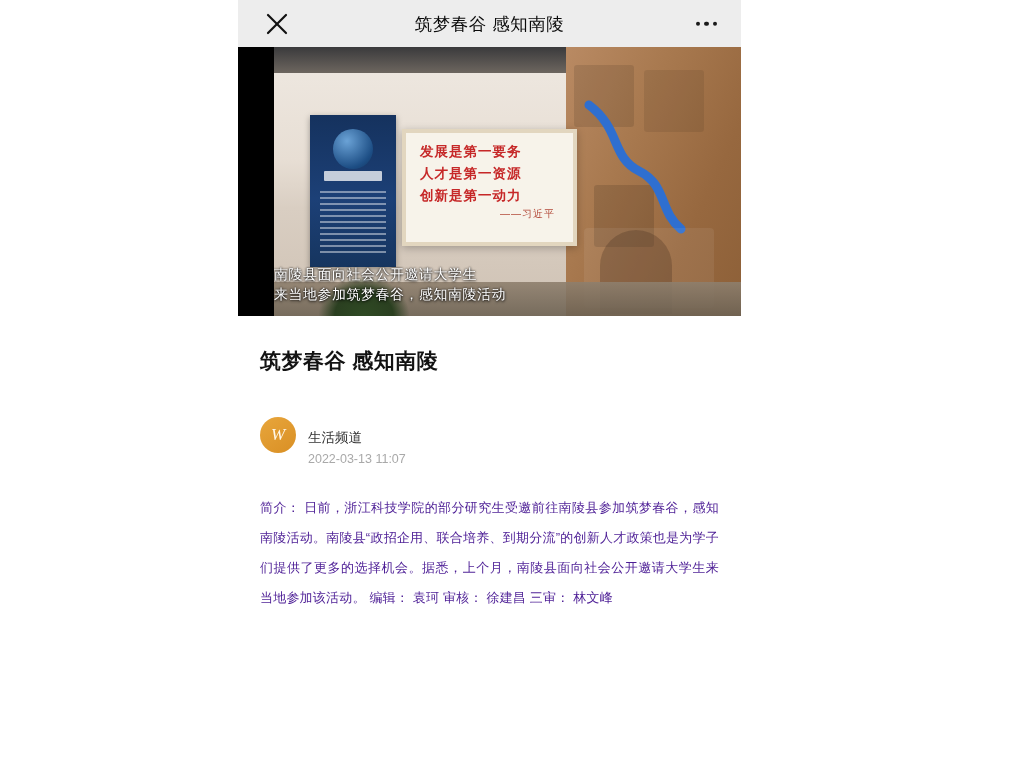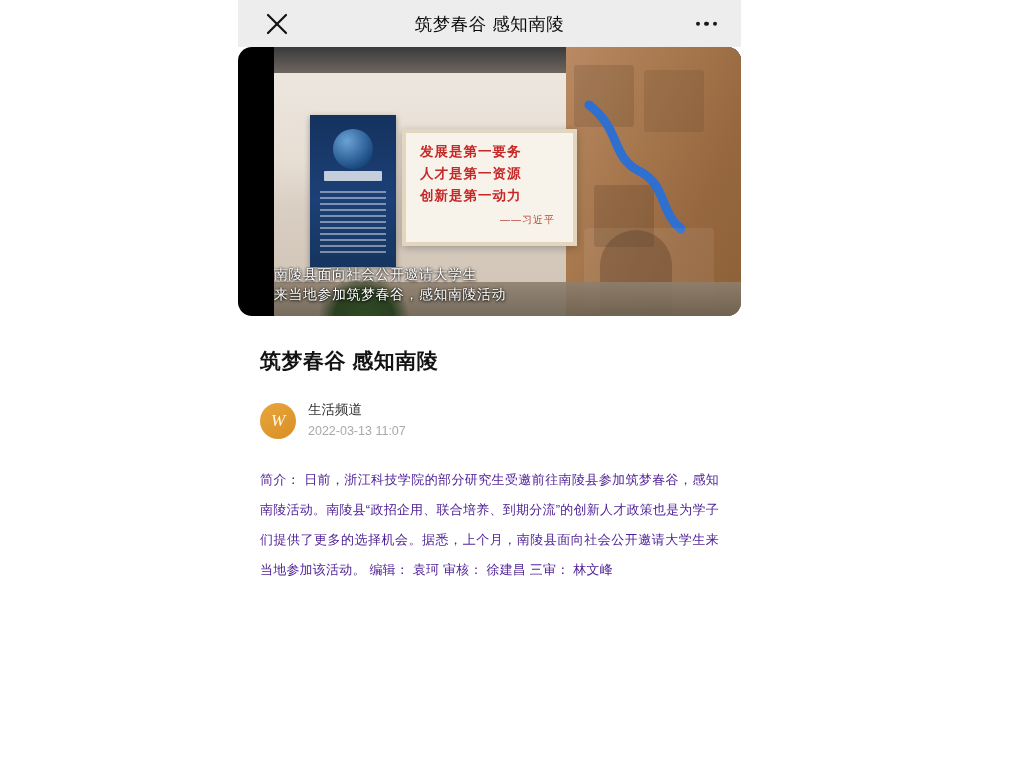--- a/index.html
+++ b/index.html
@@ -72,21 +72,20 @@
     border-radius: 50%;
     background: #1a1a1a;
   }
   
   .video-wrap {
     position: relative;
     width: 503px;
     height: 269px;
     background: #000000;
     overflow: hidden;
-    border-radius: 14px;
   }
   .video-inner {
     position: absolute;
     left: 36px;
     top: 0;
     width: 467px;
     height: 269px;
     overflow: hidden;
     background: #6e5a4a;
   }
@@ -161,21 +160,21 @@
   .board-line {
     color: #c62828;
     font-size: 13.5px;
     line-height: 22px;
     font-weight: 700;
     letter-spacing: 1px;
     font-family: "Liberation Sans", sans-serif;
     white-space: nowrap;
   }
   .board-sign {
-    margin-top: 6px;
+    margin-top: 0;
     text-align: right;
     padding-right: 12px;
     color: #b34a3a;
     font-size: 10px;
     letter-spacing: 1px;
   }
   
   .panel {
     position: absolute;
     left: 36px;
@@ -287,20 +286,21 @@
   .meta-text {
     margin-left: 12px;
     display: flex;
     flex-direction: column;
     justify-content: center;
   }
   .channel {
     font-size: 13.5px;
     color: #333333;
     line-height: 18px;
+    margin-top: 28px;
   }
   .timestamp {
     font-size: 12.5px;
     color: #a9a9a9;
     line-height: 18px;
     margin-top: 3px;
   }
   .body-text {
     margin-top: 25px;
     font-size: 13px;

